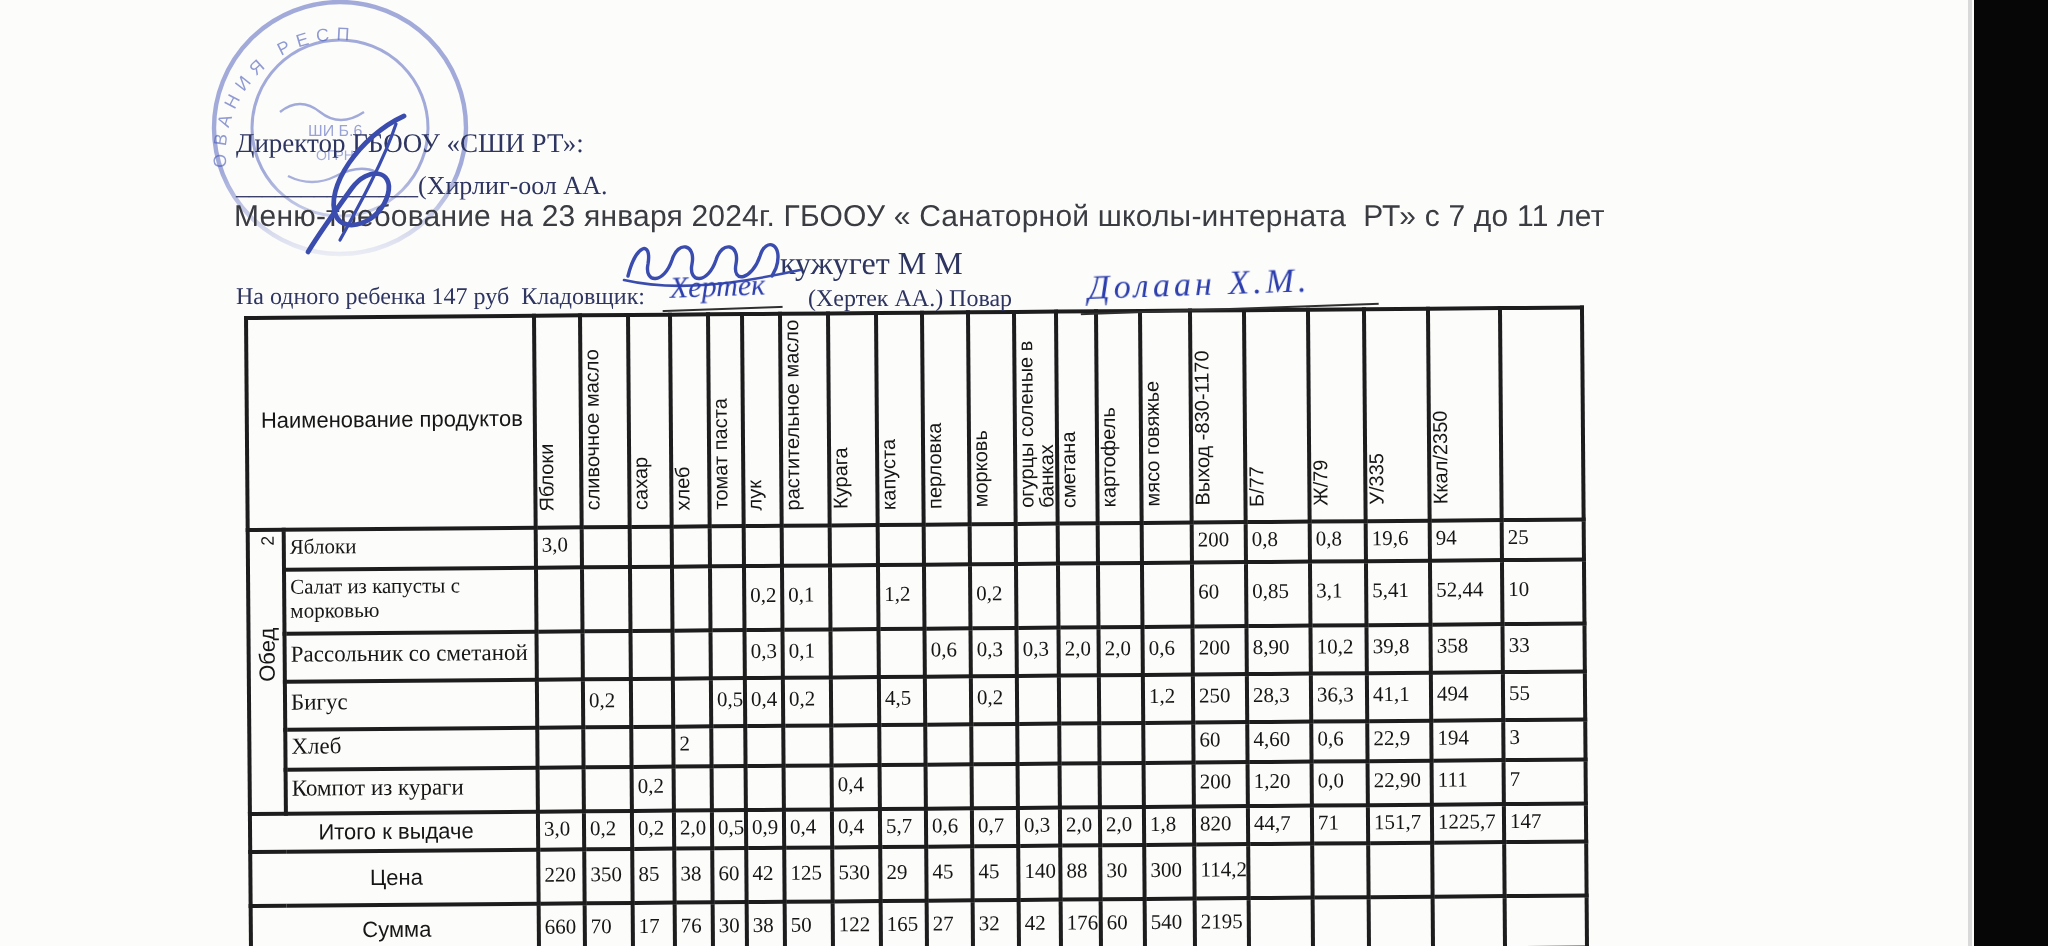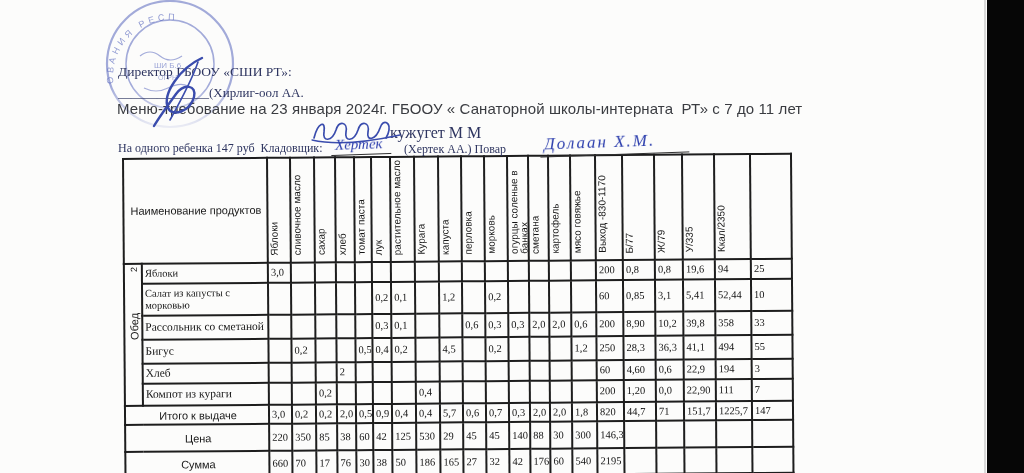--- a/index.html
+++ b/index.html
@@ -345,37 +345,37 @@
           <td><span>42</span></td>
           <td><span>125</span></td>
           <td><span>530</span></td>
           <td><span>29</span></td>
           <td><span>45</span></td>
           <td><span>45</span></td>
           <td><span>140</span></td>
           <td><span>88</span></td>
           <td><span>30</span></td>
           <td><span>300</span></td>
-          <td><span>146,3</span></td>
+          <td><span>114,2</span></td>
           <td><span></span></td>
           <td><span></span></td>
           <td><span></span></td>
           <td><span></span></td>
           <td><span></span></td>
         </tr>
       <tr class="summa">
         <td colspan="2" class="sumlabel">Сумма</td>
       <td><span>660</span></td>
           <td><span>70</span></td>
           <td><span>17</span></td>
           <td><span>76</span></td>
           <td><span>30</span></td>
           <td><span>38</span></td>
           <td><span>50</span></td>
-          <td><span>186</span></td>
+          <td><span>122</span></td>
           <td><span>165</span></td>
           <td><span>27</span></td>
           <td><span>32</span></td>
           <td><span>42</span></td>
           <td><span>176</span></td>
           <td><span>60</span></td>
           <td><span>540</span></td>
           <td><span>2195</span></td>
           <td><span></span></td>
           <td><span></span></td>

